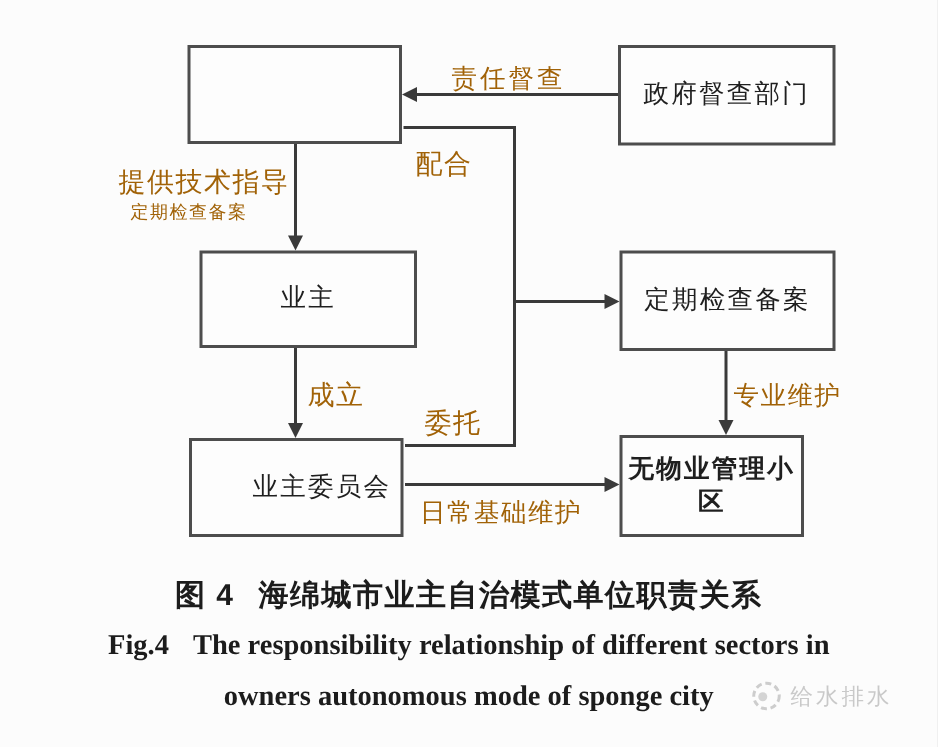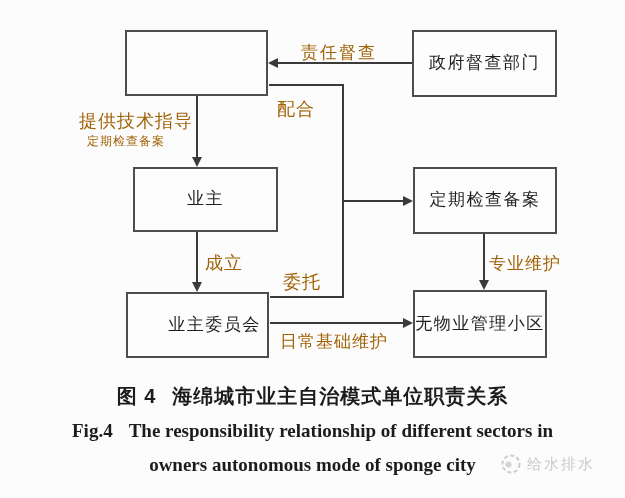--- a/index.html
+++ b/index.html
@@ -12,21 +12,21 @@
     position:absolute;box-sizing:border-box;background:#fdfdfd;
     border:2px solid #4d4d4d;display:flex;flex-direction:column;
     align-items:center;justify-content:center;text-align:center;
     font-size:17px;line-height:1.32;letter-spacing:1.5px;color:#1f1f1f;
   }
   .box-tech{left:125px;top:30px;width:143px;height:66px;}
   .box-gov{left:412px;top:30px;width:145px;height:67px;}
   .box-owner{left:133px;top:167px;width:145px;height:65px;align-items:center;}
   .box-pro{left:413px;top:167px;width:144px;height:67px;}
   .box-committee{left:126px;top:292px;width:143px;height:66px;padding-left:34px;}
-  .box-community{left:413px;top:290px;width:134px;height:68px;}
+  .box-community{left:413px;top:290px;width:123px;height:68px;font-weight:bold;}
   
   .hline,.vline{position:absolute;background:#3a3a3a;}
   .hline{height:2px;}
   .vline{width:2px;}
   
   .ah{position:absolute;width:0;height:0;}
   .ah-left{border-top:5px solid transparent;border-bottom:5px solid transparent;border-right:10px solid #3a3a3a;}
   .ah-right{border-top:5px solid transparent;border-bottom:5px solid transparent;border-left:10px solid #3a3a3a;}
   .ah-down{border-left:5px solid transparent;border-right:5px solid transparent;border-top:10px solid #3a3a3a;}
   

